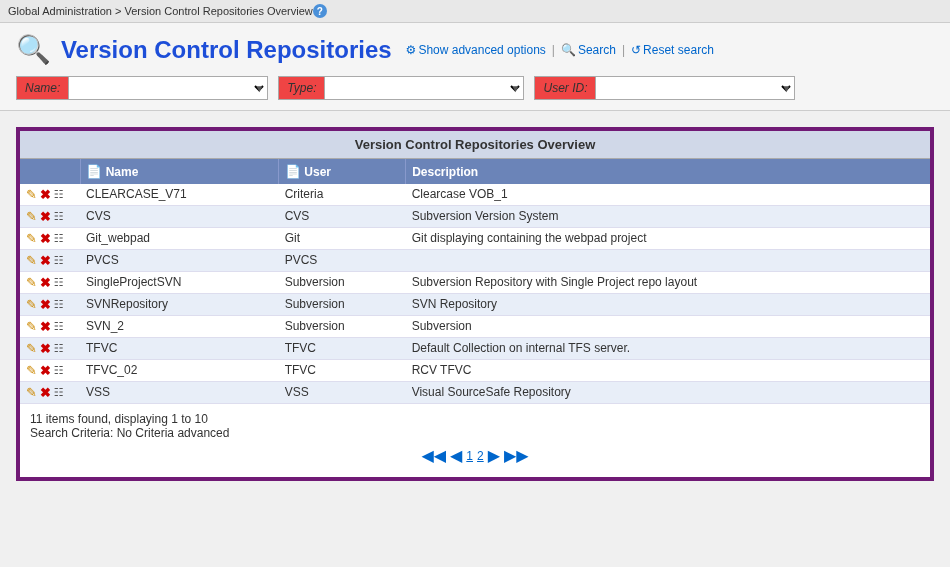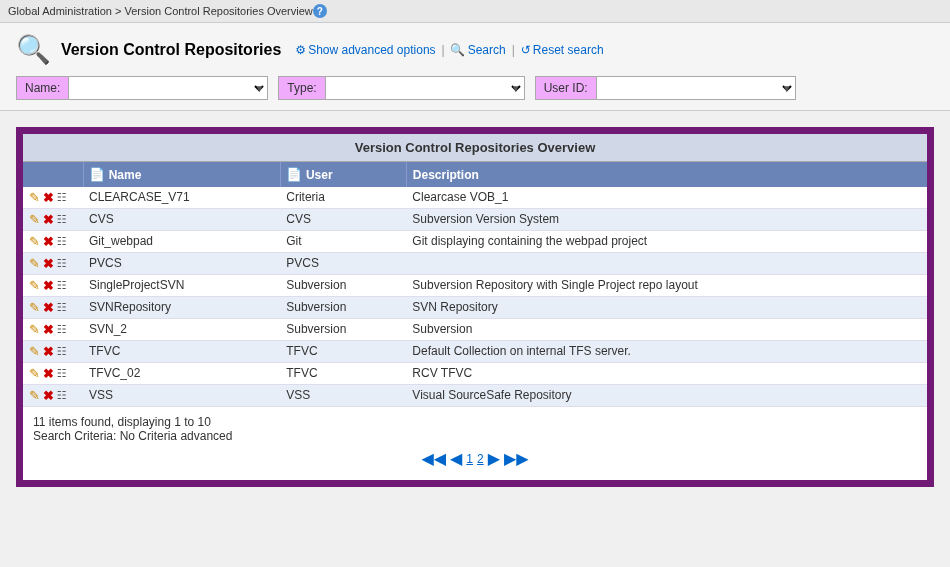--- a/index.html
+++ b/index.html
@@ -6,35 +6,35 @@
     body { font-family: Arial, sans-serif; font-size: 12px; background: #f0f0f0; color: #333; width: 950px; min-height: 567px; }
 
     
     .top-bar { background: #e8e8e8; border-bottom: 1px solid #ccc; padding: 4px 8px; font-size: 11px; color: #333; display: flex; align-items: center; }
     .help-icon { display: inline-flex; align-items: center; justify-content: center; width: 14px; height: 14px; background: #4a90d9; color: white; border-radius: 50%; font-size: 10px; font-weight: bold; cursor: pointer; }
 
     
     .search-section { background: #f5f5f5; border-bottom: 1px solid #ccc; padding: 10px 16px 10px 16px; }
     .search-header { display: flex; align-items: center; gap: 10px; margin-bottom: 10px; }
     .search-icon-big { font-size: 28px; color: #555; }
-    .search-title { font-size: 16px; font-weight: bold; color: #000000; }
+    .search-title { font-size: 24px; font-weight: bold; color: #1d4ed8; }
     .search-actions { display: flex; align-items: center; gap: 6px; margin-left: 4px; }
     .search-actions a { color: #0066cc; text-decoration: none; font-size: 12px; display: flex; align-items: center; gap: 2px; }
     .search-actions .sep { color: #999; }
 
     .search-filters { display: flex; gap: 10px; align-items: center; }
     .filter-group { display: flex; align-items: center; gap: 0; }
-    .filter-label { background: #f0abfc; border: 1px solid #aaa; border-right: none; padding: 3px 8px; font-size: 12px; height: 24px; display: flex; align-items: center; white-space: nowrap; }
+    .filter-label { background: #ef4444; border: 1px solid #aaa; border-right: none; padding: 3px 8px; font-size: 12px; height: 24px; display: flex; align-items: center; white-space: nowrap; font-style: italic; }
     .filter-select-wrapper { position: relative; display: flex; align-items: center; }
     .filter-select-wrapper select { padding-right: 20px; height: 24px; border: 1px solid #aaa; background: white; font-size: 12px; min-width: 200px; }
     .filter-select-wrapper .arrow { position: absolute; right: 4px; pointer-events: none; font-size: 10px; color: #555; }
 
     
     .main-content { padding: 16px; }
-    .panel { background: white; border: 7px solid #701a75; }
+    .panel { background: white; border: 4px solid #701a75; }
     .panel-title { background: #d0d8e8; text-align: center; padding: 6px; font-weight: bold; font-size: 13px; border-bottom: 1px solid #aaa; }
 
     
     table { width: 100%; border-collapse: collapse; }
     thead tr { background: #6b84b8; color: white; }
     thead th { padding: 5px 6px; text-align: left; font-size: 12px; font-weight: bold; border-right: 1px solid #8899cc; }
     thead th:last-child { border-right: none; }
     .th-icon { display: inline-flex; align-items: center; gap: 3px; }
 
     tbody tr:nth-child(even) { background: #e8eef8; }

